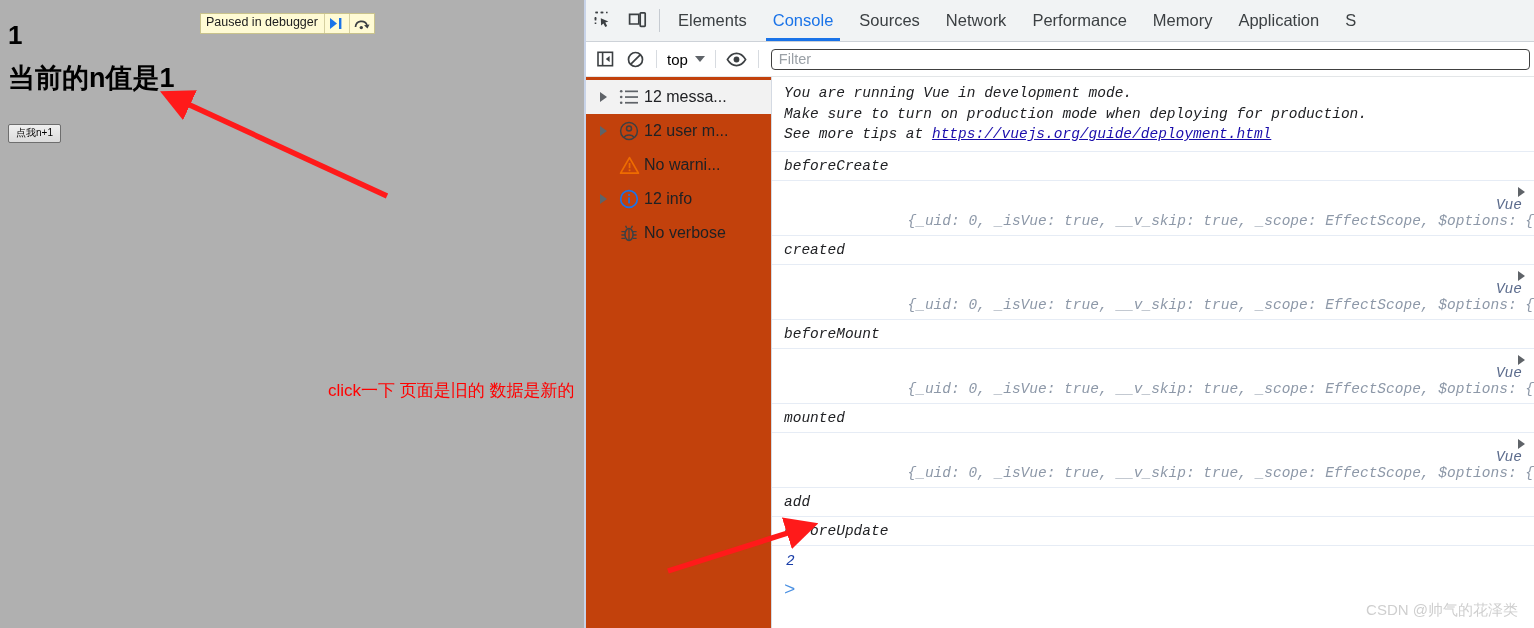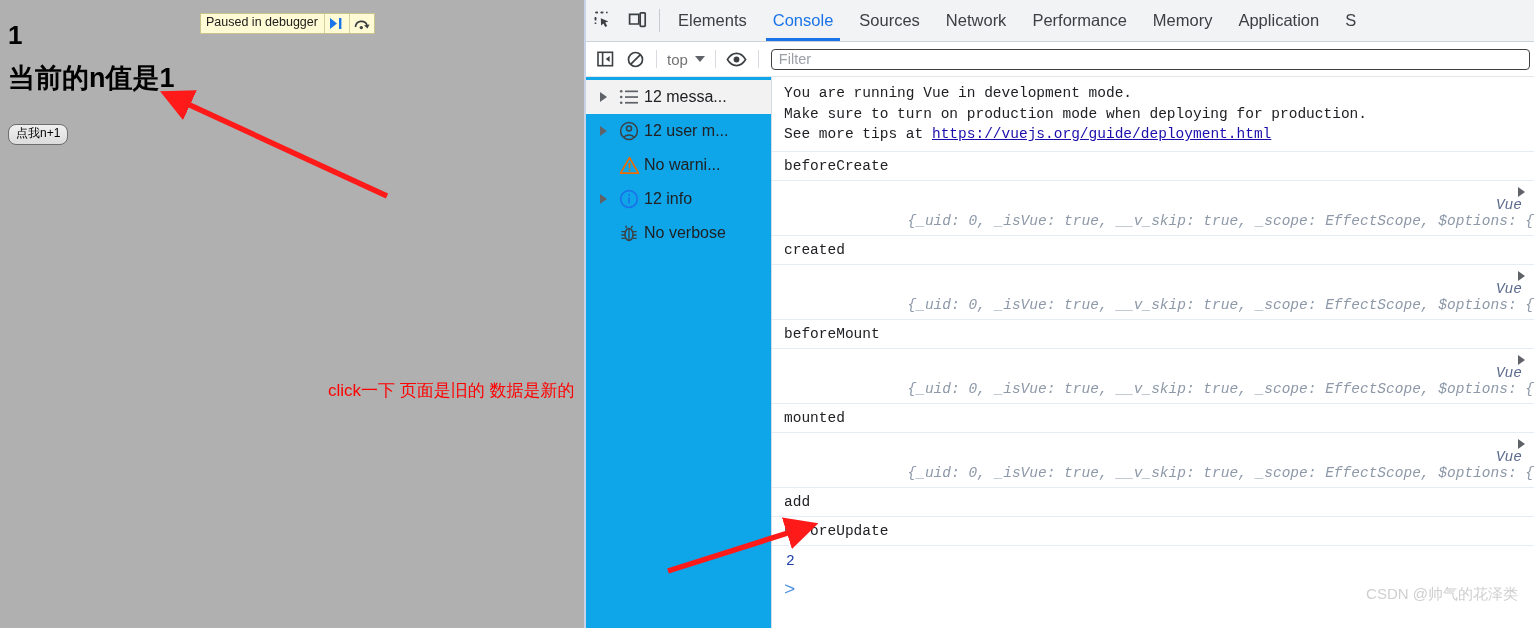--- a/index.html
+++ b/index.html
@@ -40,25 +40,25 @@
     font-size: 27px;
     font-weight: bold;
     color: #000000;
     line-height: 1.1;
     white-space: nowrap;
   }
   #page-button {
     position: absolute;
     left: 8px; top: 124px;
     font-family: "Liberation Sans", sans-serif;
-    font-size: 12px;
+    font-size: 10px;
     color: #000;
     background: linear-gradient(#f0f0f0, #dcdcdc);
     border: 1px solid #6e6e6e;
-    border-radius: 8px;
+    border-radius: 2px;
     padding: 2px 7px 3px 7px;
     line-height: 1.15;
     cursor: default;
   }
   #page-note {
     position: absolute;
     left: 280px; top: 379px;
     font-size: 17px;
     color: #ff0000;
     white-space: nowrap;
@@ -174,21 +174,21 @@
   }
   .cb-sep {
     width: 1px; height: 18px;
     background: #d7dbe0;
     margin: 0 6px;
     flex: none;
   }
   #cb-context {
     display: flex; align-items: center;
     font-size: 15px;
-    color: #737373;
+    color: #000000;
     padding: 0 4px;
     cursor: default;
   }
   #cb-context .caret {
     margin-left: 7px;
     width: 0; height: 0;
     border-left: 5px solid transparent;
     border-right: 5px solid transparent;
     border-top: 6px solid #5f6368;
   }
@@ -210,21 +210,21 @@
 
   
   #dt-body {
     flex: 1;
     display: flex;
     min-height: 0;
   }
   #dt-sidebar {
     width: 186px;
     flex: none;
-    background: #0ea5e9;
+    background: #c2410c;
     border-right: 1px solid #d4dae3;
     padding-top: 3px;
     box-sizing: border-box;
   }
   .sb-row {
     height: 34px;
     display: flex;
     align-items: center;
     font-size: 16px;
     color: #202124;
@@ -259,20 +259,21 @@
     position: relative;
   }
   .msg {
     border-bottom: 1px solid #e6ecf5;
     padding: 6px 0 6px 12px;
     font-family: "Liberation Mono", monospace;
     font-size: 14.5px;
     color: #202124;
     white-space: nowrap;
     overflow: hidden;
+    font-style: italic;
   }
   .msg.warn-note { border-bottom: 1px solid #e6ecf5; }
   .msg .ln { display: block; line-height: 1.42; }
   .msg a {
     color: #1a0dab;
     text-decoration: underline;
     text-align: center;
   }
   .msg.obj {
     display: flex;
@@ -307,21 +308,21 @@
   }
   #prompt-row .chev {
     color: #4a90e2;
     font-size: 19px;
     line-height: 1;
   }
 
   
   #watermark {
     position: absolute;
-    right: 16px; bottom: 24px;
+    right: 16px; bottom: 8px;
     font-size: 15px;
     color: #cfcfcf;
     white-space: nowrap;
     pointer-events: none;
   }
 </style>
 </head>
 <body>
 
 <div id="root">

